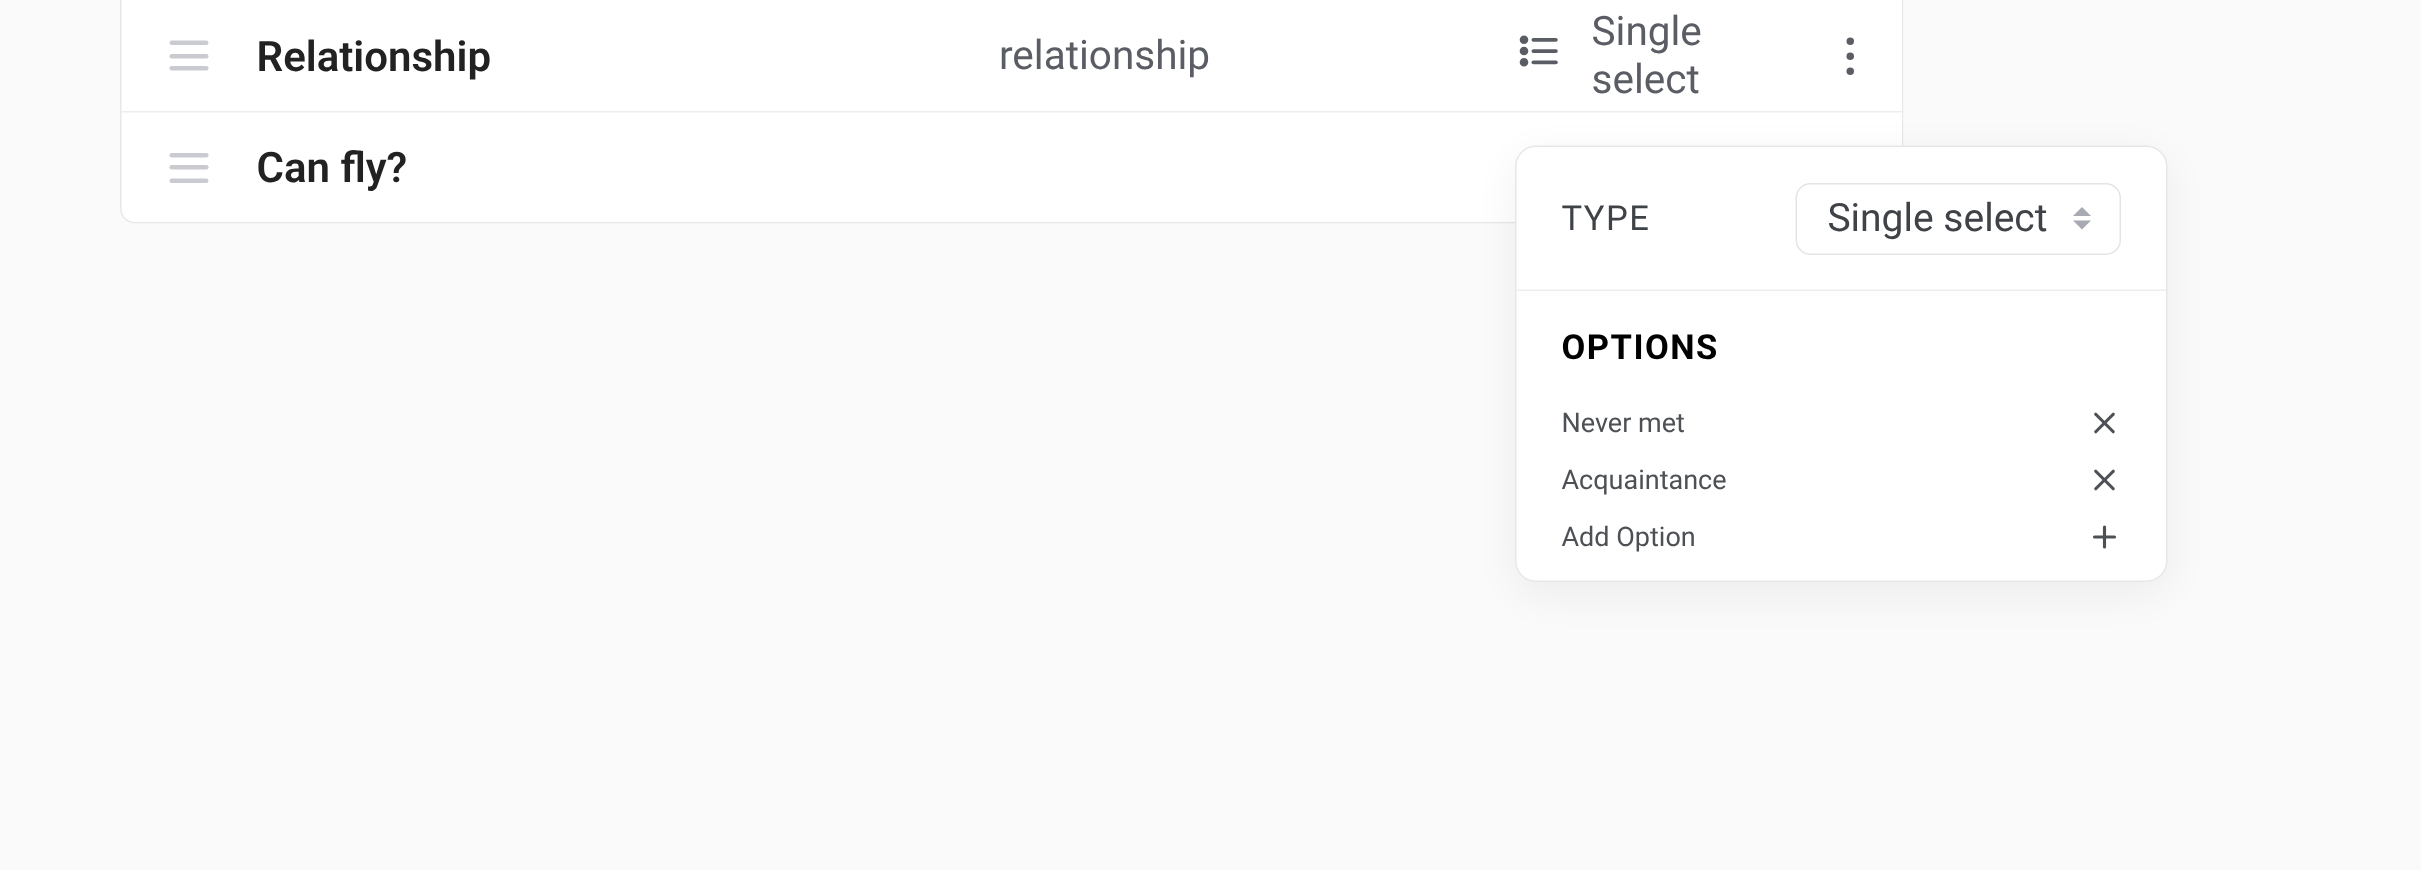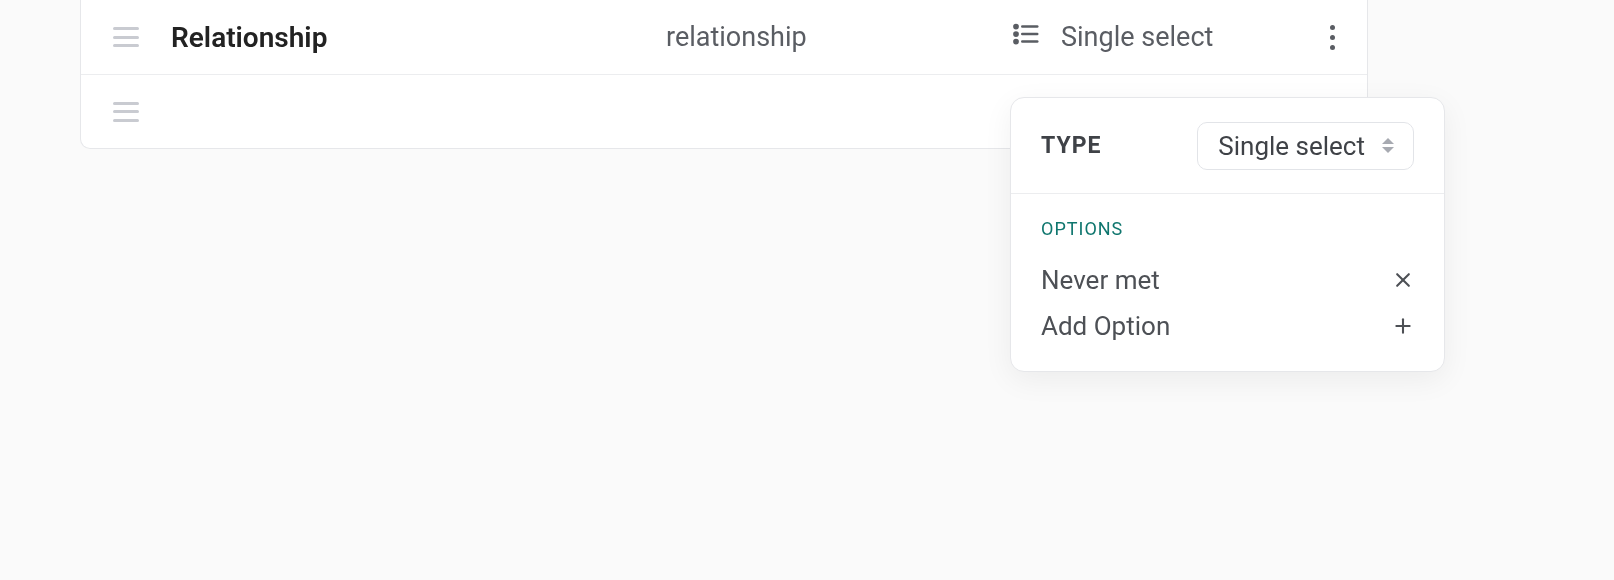--- a/index.html
+++ b/index.html
@@ -1,21 +1,21 @@
 <!DOCTYPE html>
 <html><head>
 <meta charset="utf-8">
 <style>
   * { box-sizing: border-box; margin: 0; padding: 0; }
   html, body { width: 1614px; height: 580px; background: #fafafa; font-family: -apple-system, BlinkMacSystemFont, "Segoe UI", Roboto, sans-serif; color: #212121; overflow: hidden; }
   .table {
     position: absolute;
     left: 80px;
     top: 0;
-    width: 1288px;
+    width: 1189px;
     background: #fff;
     border: 1px solid #e6e7ea;
     border-top: none;
     border-radius: 0 0 10px 10px;
   }
   .row {
     display: flex;
     align-items: center;
     height: 74px;
     border-top: 1px solid #ecedef;
@@ -41,36 +41,36 @@
     top: 97px;
     width: 435px;
     background:#fff;
     border:1px solid #e6e7ea;
     border-radius: 14px;
     box-shadow: 0 8px 30px rgba(0,0,0,0.06);
     padding: 0;
     overflow:hidden;
   }
   .type-row { display:flex; align-items:center; justify-content:space-between; border-bottom:1px solid #ecedef; height:96px; padding:0 30px;}
-  .type-label { font-size: 23px; letter-spacing: 1px; font-weight:700; color:#3f4247; }
+  .type-label { font-size: 23px; letter-spacing: 1px; font-weight:400; color:#3f4247; }
   .select-pill {
     display:flex; align-items:center; gap:14px;
     border:1px solid #e2e4e8; border-radius:10px;
     padding: 8px 16px 8px 20px;
     font-size:26px; color:#3f4247;
     background:#fff;
   }
   .caret { width:18px; display:flex; flex-direction:column; gap:3px; align-items:center;}
   .caret::before, .caret::after{content:"";border-left:6px solid transparent;border-right:6px solid transparent;}
   .caret::before{border-bottom:6px solid #a7aab1;}
   .caret::after {border-top:6px solid #a7aab1;}
 
-  .options-label { font-size:18px; font-weight:400; letter-spacing:1px; color:#0f766e; padding:24px 30px 18px;}
-  .option-row { display:flex; align-items:center; justify-content:space-between; padding: 8px 30px; font-size:26px; color:#4d5055;gap:32px;}
-  .option-row.add { padding-bottom: 30px; }
+  .options-label { font-size:23px; font-weight:700; letter-spacing:1px; color:#000000; padding:24px 30px 18px;}
+  .option-row { display:flex; align-items:center; justify-content:space-between; padding: 8px 30px; font-size:18px; color:#4d5055;gap:32px;}
+  .option-row.add { padding-bottom: 18px; }
   .x-icon, .plus-icon { width:22px; height:22px; display:flex; align-items:center; justify-content:center; color:#4d5055; }
   .x-icon svg, .plus-icon svg { width:20px; height:20px; }
 </style>
 </head>
 <body>
 
 <div class="table">
 
   <div class="row">
     <div class="col-drag">
@@ -105,20 +105,21 @@
   </div>
 
   <div class="row">
     <div class="col-drag">
       <div class="drag-icon">
           <span></span>
           <span></span>
           <span></span>
         </div>
     </div>
+    <div class="col-name">Can fly?</div>
     <div class="col-type"></div>
     <div class="col-menu"></div>
   </div>
 
 
 </div>
 
 <div class="popover">
   <div class="type-row">
     <div class="type-label">TYPE</div>
@@ -132,20 +133,29 @@
 
   <div class="option-row">
     <span>Never met</span>
     <span class="x-icon">
       <svg viewBox="0 0 24 24" stroke="#4d5055" stroke-width="2.5" stroke-linecap="round">
           <line x1="5" y1="5" x2="19" y2="19"></line>
           <line x1="19" y1="5" x2="5" y2="19"></line>
         </svg>
     </span>
   </div>
+  <div class="option-row">
+    <span>Acquaintance</span>
+    <span class="x-icon">
+      <svg viewBox="0 0 24 24" stroke="#4d5055" stroke-width="2.5" stroke-linecap="round">
+          <line x1="5" y1="5" x2="19" y2="19"></line>
+          <line x1="19" y1="5" x2="5" y2="19"></line>
+        </svg>
+    </span>
+  </div>
   <div class="option-row add">
     <span>Add Option</span>
     <span class="plus-icon">
       <svg viewBox="0 0 24 24" stroke="#4d5055" stroke-width="2.5" stroke-linecap="round">
           <line x1="12" y1="4" x2="12" y2="20"></line>
           <line x1="4" y1="12" x2="20" y2="12"></line>
         </svg>
     </span>
   </div>
 </div>

